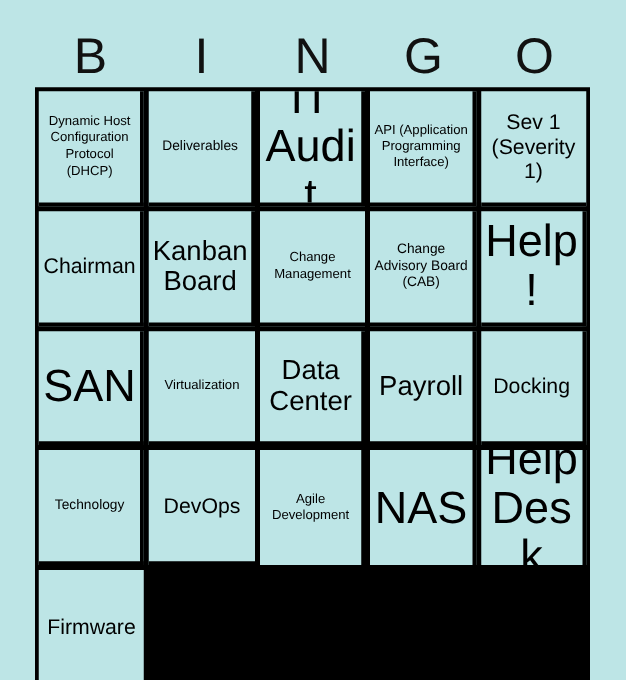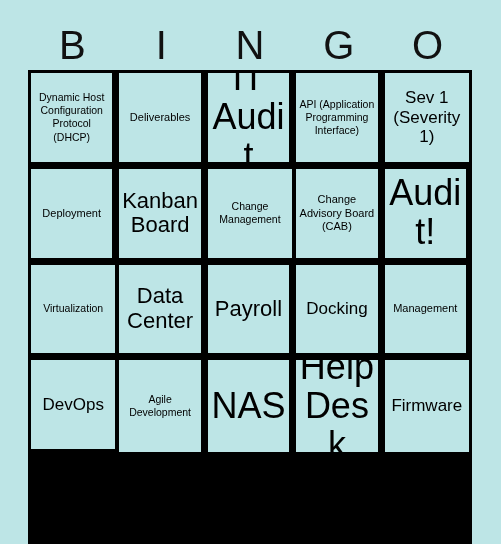--- a/index.html
+++ b/index.html
@@ -102,51 +102,54 @@
     <div class="cell row1 col3 sz-xl">
         <span class="cell-text">IT Audit</span>
       </div>
     <div class="cell row1 col4 sz-xs">
         <span class="cell-text">API (Application Programming Interface)</span>
       </div>
     <div class="cell row1 col5 sz-m">
         <span class="cell-text">Sev 1 (Severity 1)</span>
       </div>
 
-    <div class="cell row2 col2 sz-s">
-        <span class="cell-text">Deployment</span>
+    <div class="cell row2 col1 sz-m">
+        <span class="cell-text">Chairman</span>
       </div>
     <div class="cell row2 col3 sz-l">
         <span class="cell-text">Kanban Board</span>
       </div>
     <div class="cell row2 col5 sz-xs">
         <span class="cell-text">Change Management</span>
       </div>
 
     <div class="cell row3 col2 sz-s">
         <span class="cell-text">Change Advisory Board (CAB)</span>
       </div>
     <div class="cell row3 col3 sz-xl">
-        <span class="cell-text">Audit!</span>
+        <span class="cell-text">Help!</span>
+      </div>
+    <div class="cell row3 col4 sz-xl">
+        <span class="cell-text">SAN</span>
       </div>
     <div class="cell row3 col5 sz-xs">
         <span class="cell-text">Virtualization</span>
       </div>
 
     <div class="cell row4 col1 sz-l">
         <span class="cell-text">Data Center</span>
       </div>
     <div class="cell row4 col2 sz-l">
         <span class="cell-text">Payroll</span>
       </div>
     <div class="cell row4 col3 sz-m">
         <span class="cell-text">Docking</span>
       </div>
     <div class="cell row4 col4 sz-s">
-        <span class="cell-text">Management</span>
+        <span class="cell-text">Technology</span>
       </div>
     <div class="cell row4 col5 sz-m">
         <span class="cell-text">DevOps</span>
       </div>
 
     <div class="cell row5 col1 sz-xs">
         <span class="cell-text">Agile Development</span>
       </div>
     <div class="cell row5 col3 sz-xl">
         <span class="cell-text">NAS</span>

